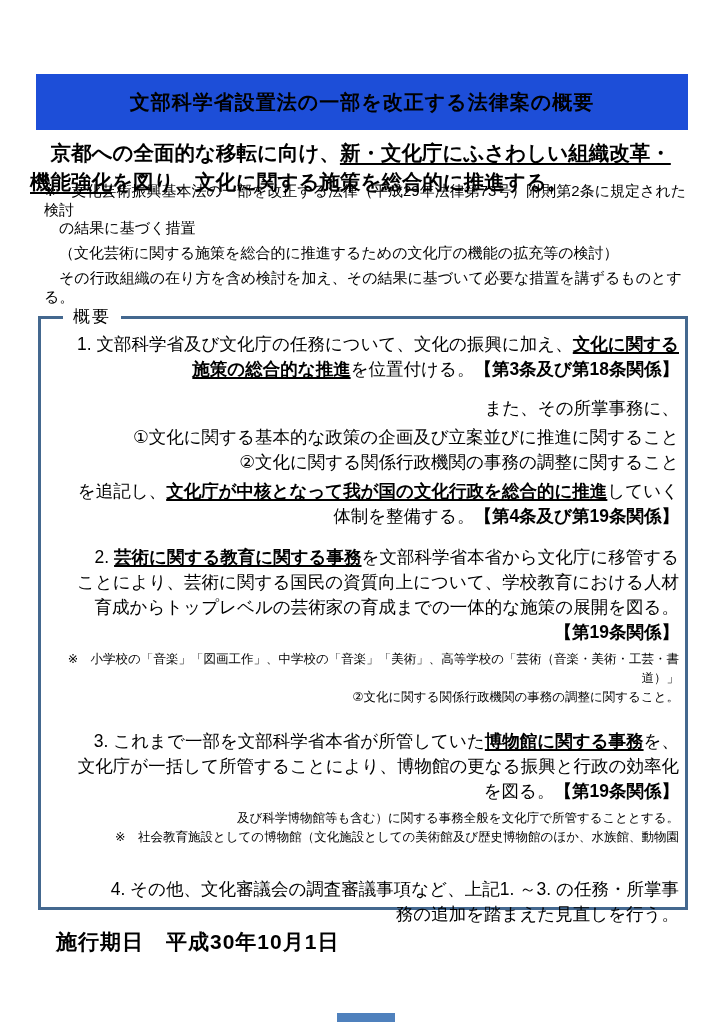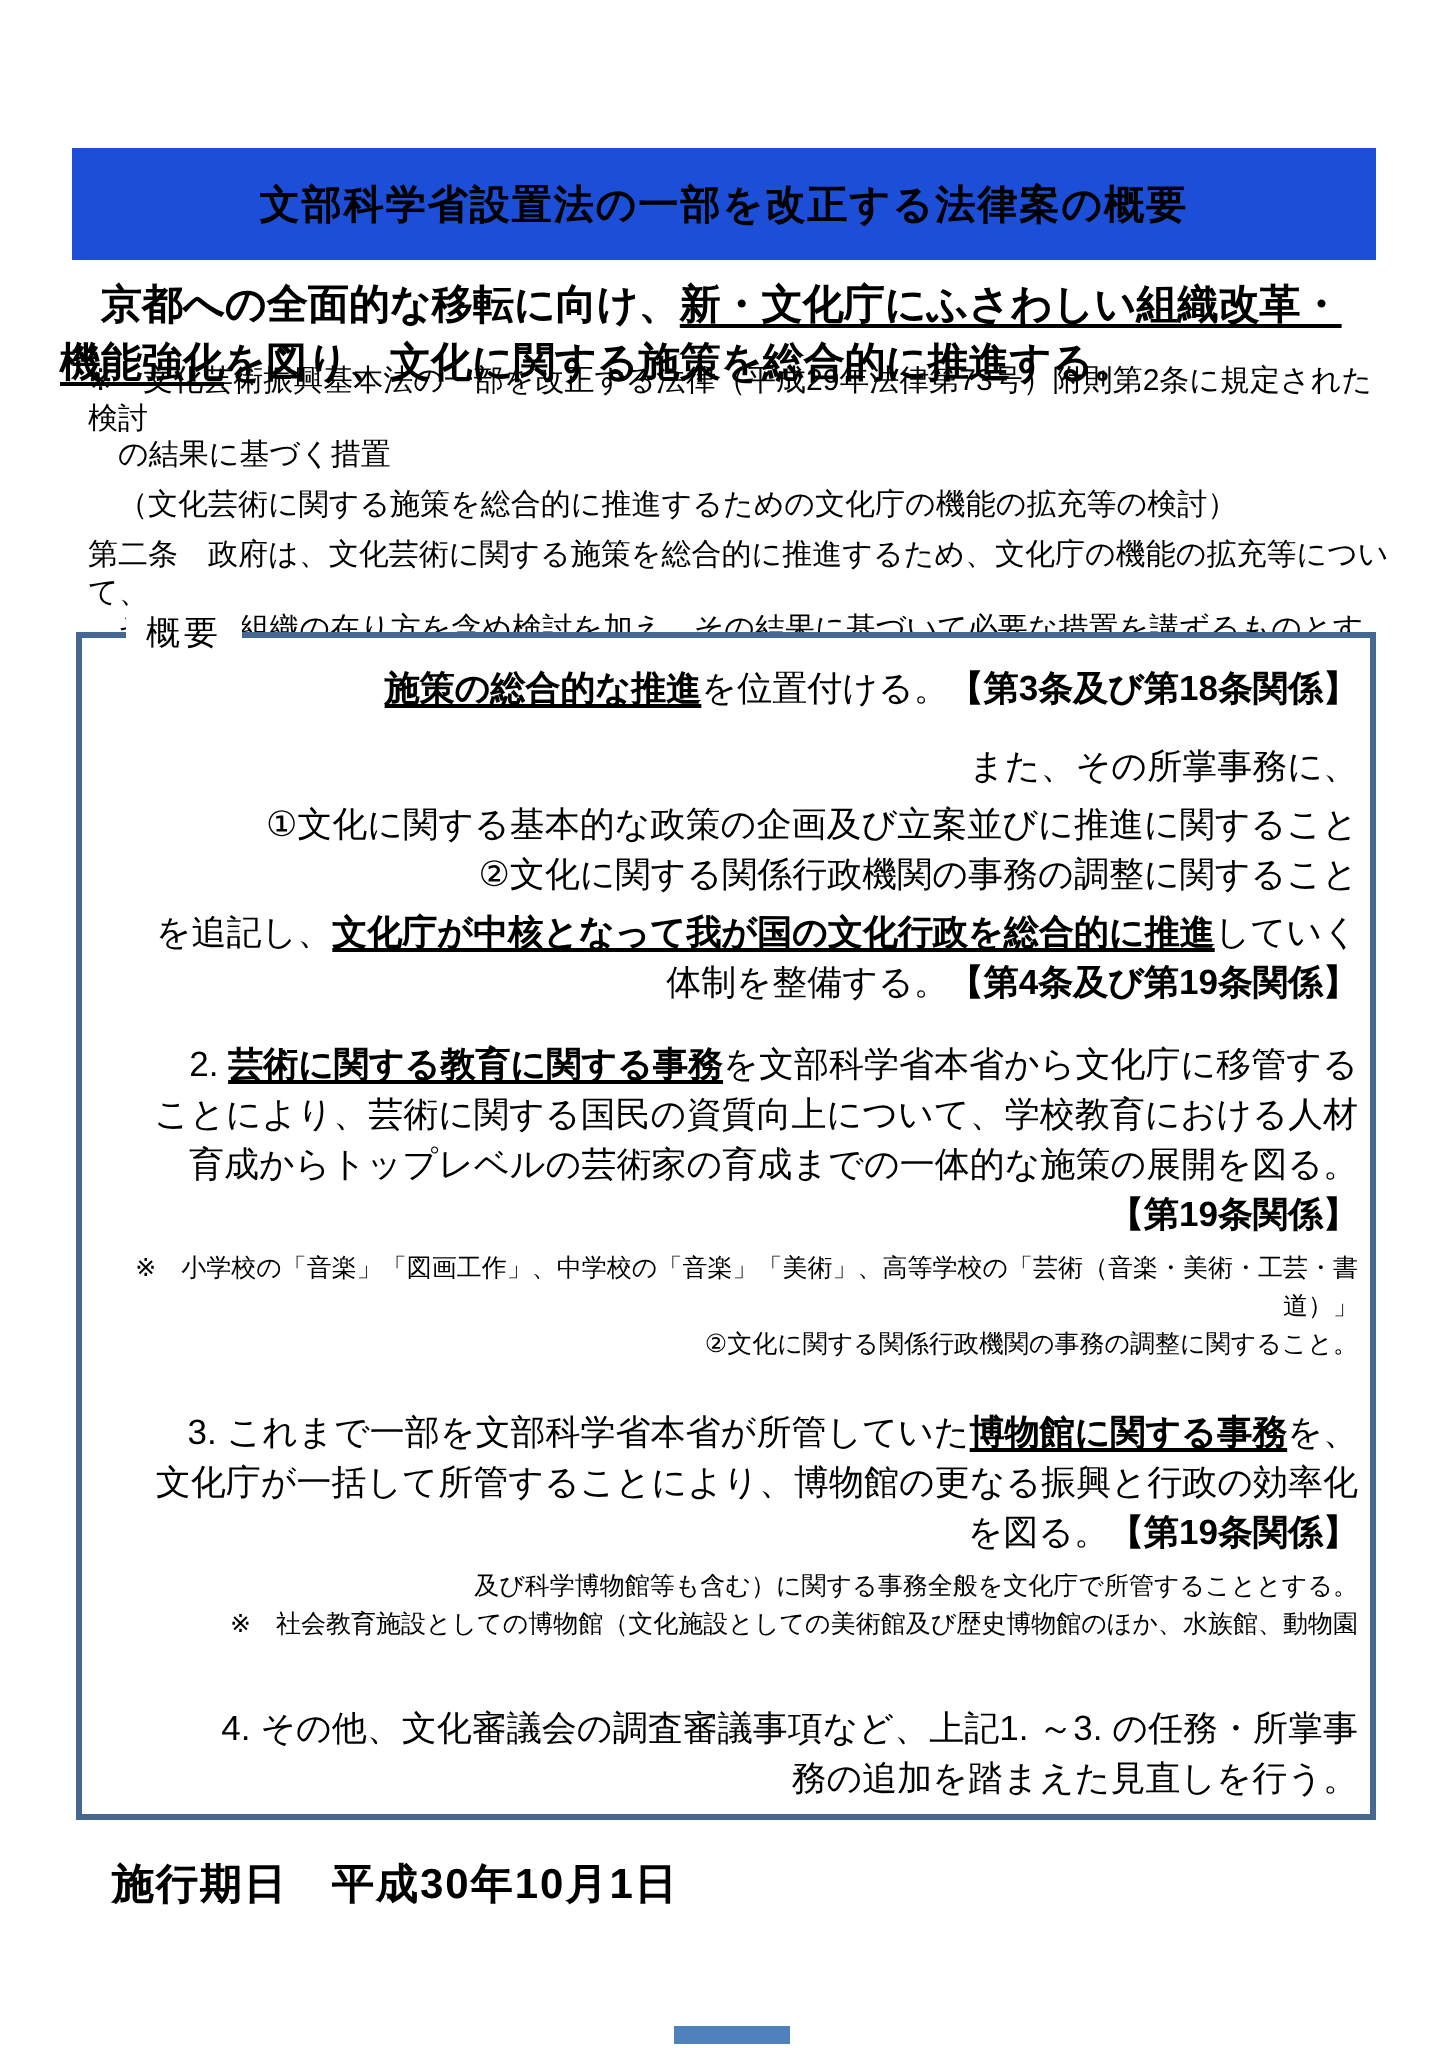--- a/index.html
+++ b/index.html
@@ -63,28 +63,28 @@
 
 <div class="lead" id="lead">
     <div class="line"><span>　京都への全面的な移転に向け、</span><span class="u">新・文化庁にふさわしい組織改革・</span></div>
     <div class="line"><span class="u">機能強化</span><span>を図り、文化に関する施策を総合的に推進する。</span></div>
   </div>
 
 <div class="premise" id="premise">
     <div class="line"><span>※　文化芸術振興基本法の一部を改正する法律（平成29年法律第73号）附則第2条に規定された検討</span></div>
     <div class="line"><span>　の結果に基づく措置</span></div>
     <div class="line"><span>　（文化芸術に関する施策を総合的に推進するための文化庁の機能の拡充等の検討）</span></div>
-    <div class="line"><span>第二条　政府は、文化芸術に関する施策を総合的に推進するため、文化庁の機能の拡充等について、</span></div>
     <div class="line"><span>　その行政組織の在り方を含め検討を加え、その結果に基づいて必要な措置を講ずるものとする。</span></div>
   </div>
 
 <div class="overview-box" style="border-color: rgb(68, 104, 143); text-align: right;">
   <div class="overview-legend">概要</div>
   <div class="overview-content" id="overview-content">
       <div class="block">
+        <div class="line"><span>1. 文部科学省及び文化庁の任務について、文化の振興に加え、</span><span class="bu">文化に関する</span></div>
         <div class="line cont"><span class="bu">施策の総合的な推進</span><span>を位置付ける。</span><span class="ref">【第3条及び第18条関係】</span></div>
         <div class="line sub gap"><span>また、その所掌事務に、</span></div>
         <div class="line sub gapsm"><span>①文化に関する基本的な政策の企画及び立案並びに推進に関すること</span></div>
         <div class="line sub"><span>②文化に関する関係行政機関の事務の調整に関すること</span></div>
         <div class="line half gapsm"><span>を追記し、</span><span class="bu">文化庁が中核となって我が国の文化行政を総合的に推進</span><span>していく</span></div>
         <div class="line half"><span>体制を整備する。</span><span class="ref">【第4条及び第19条関係】</span></div>
       </div>
       <div class="block gap1">
         <div class="line"><span>2. </span><span class="bu">芸術に関する教育に関する事務</span><span>を文部科学省本省から文化庁に移管する</span></div>
         <div class="line cont"><span>ことにより、芸術に関する国民の資質向上について、学校教育における人材</span></div>

